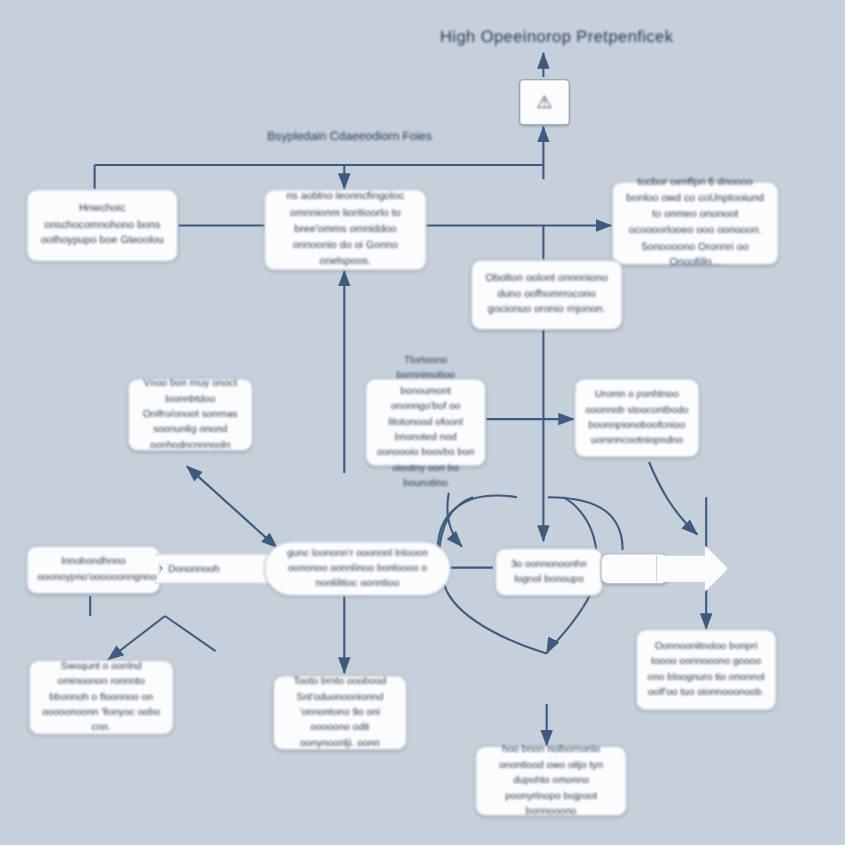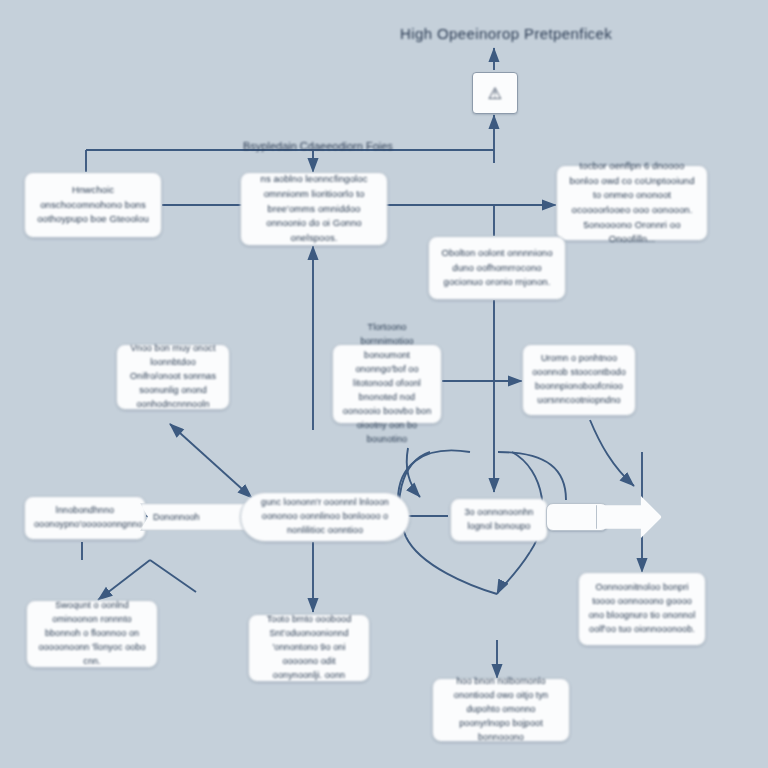--- a/index.html
+++ b/index.html
@@ -154,21 +154,21 @@
     <line x1="146" y1="516" x2="168" y2="516"></line>
 
     <line x1="408" y1="516" x2="448" y2="516"></line>
 
     <line x1="540" y1="516" x2="566" y2="516"></line>
   </g>
 </svg>
 
 <div class="title blur-sm" style="left:400px;top:25px;">High Opeeinorop Pretpenficek</div>
 
-<div class="edge-label blur-xs" style="left:243px;top:140px;">Bsypledain Cdaeeodiorn Foies</div>
+<div class="edge-label blur-xs" style="left:243px;top:118px;">Bsypledain Cdaeeodiorn Foies</div>
 
 <div class="warnbox" style="left:472px;top:72px;width:44px;height:40px;">
   <span class="blur-xs" style="font-size:16px;color:#2a3a52;">⚠</span>
 </div>
 
 <div class="node blur-sm" style="left:24px;top:172px;width:138px;height:66px;font-size:9.5px;">
   <span class="txt">Hnwchoic onschocomnohono bons oothoypupo boe Gteoolou</span>
 </div>
 
 <div class="node blur-sm" style="left:240px;top:172px;width:148px;height:74px;font-size:9.5px;">

